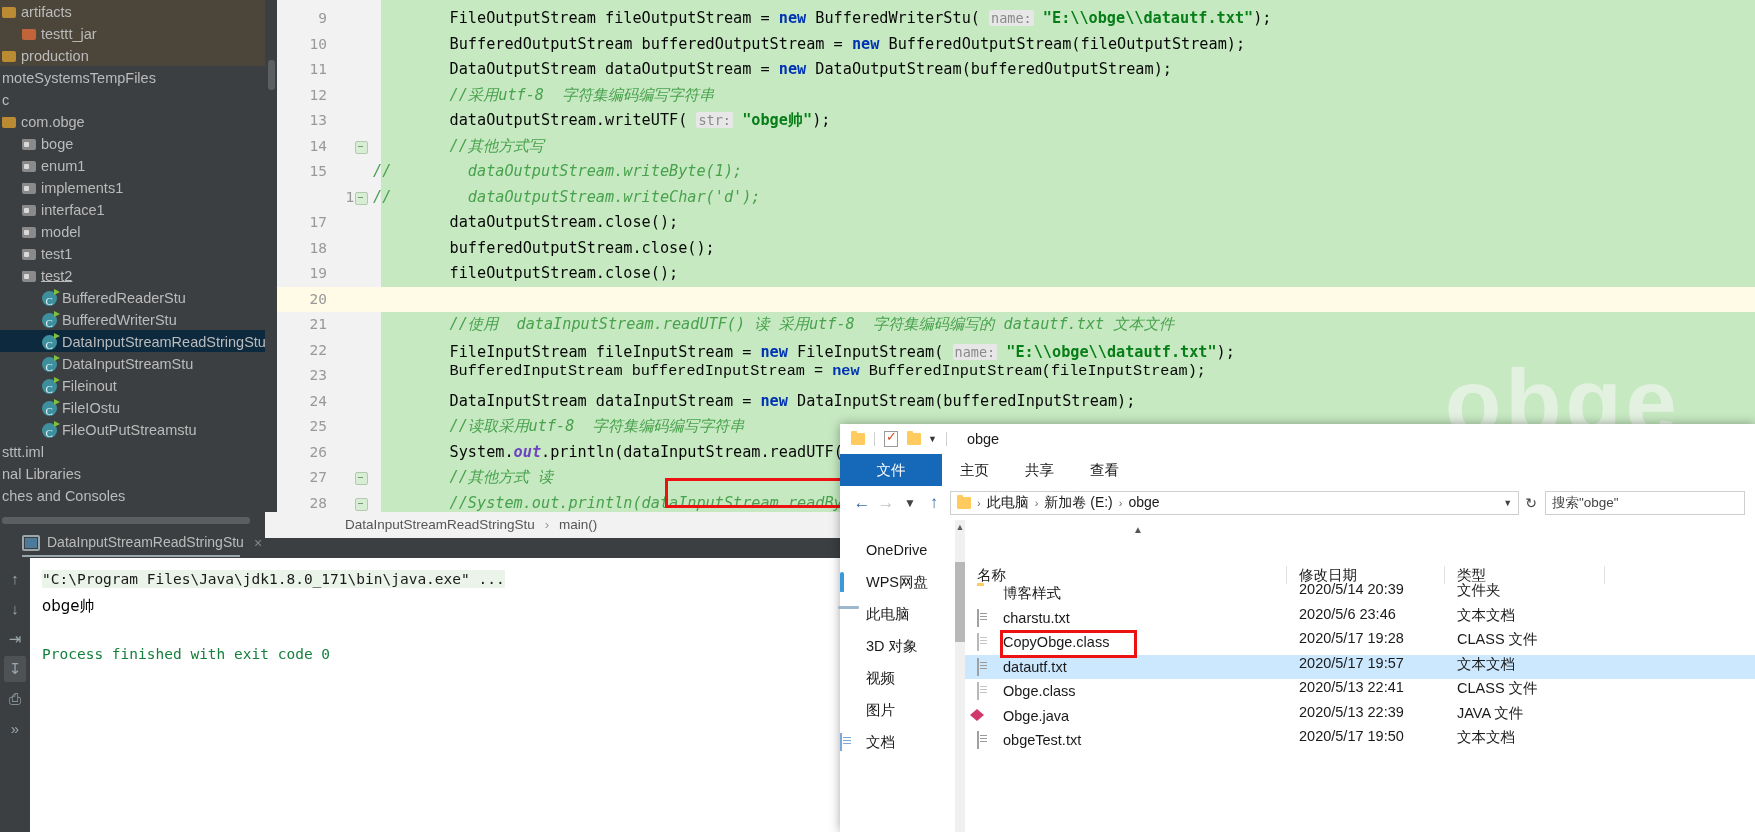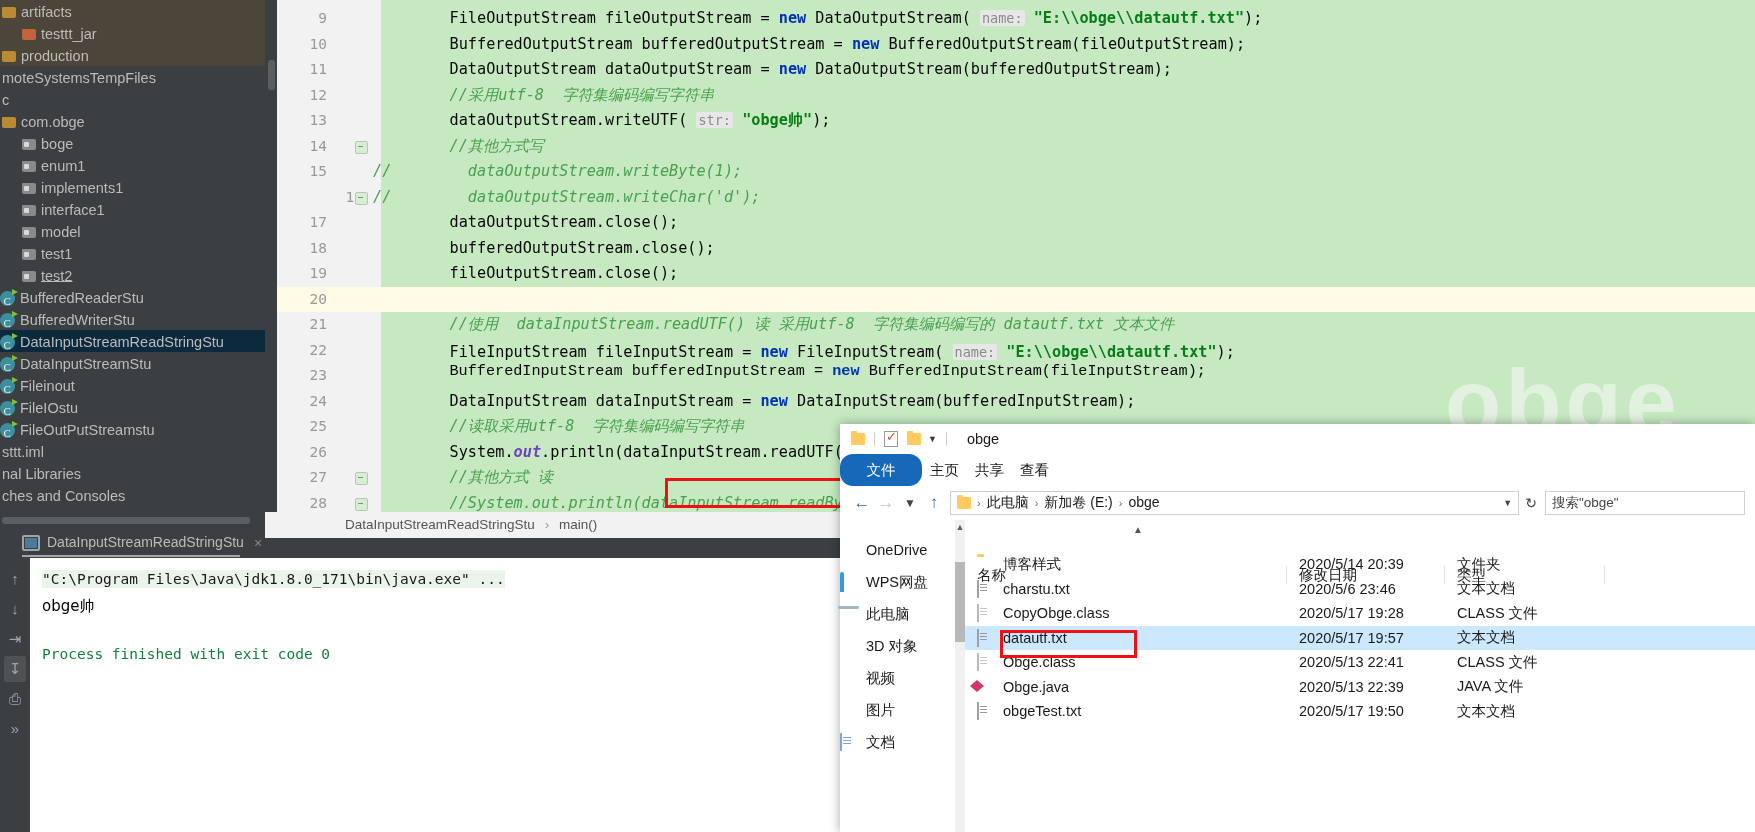--- a/index.html
+++ b/index.html
@@ -25,21 +25,21 @@
   .ic{display:inline-block;vertical-align:middle;margin-right:5px;position:relative;}
   .ic-folder{width:14px;height:11px;background:#8a8a8a;border-radius:1px 2px 2px 2px;}
   .ic-folder:after{content:"";position:absolute;left:2px;top:3px;width:5px;height:5px;background:#d9d9d9;border-radius:1px;}
   .ic-folder-orange{width:14px;height:11px;background:#c1643a;border-radius:1px 2px 2px 2px;}
   .ic-mod{width:14px;height:11px;background:#bb8b33;border-radius:1px 2px 2px 2px;}
   .ic-class{width:15px;height:15px;border-radius:50%;background:#3d8f9d;position:relative;}
   .ic-class:before{content:"C";position:absolute;left:3.5px;top:-1px;font-size:11px;color:#e8f4f5;font-family:"Liberation Serif",serif;}
   .ic-class:after{content:"";position:absolute;right:-3px;top:-2px;width:0;height:0;border-left:6px solid #7ec13c;border-top:3.5px solid transparent;border-bottom:3.5px solid transparent;}
   .ind0{padding-left:2px;}
   .ind1{padding-left:22px;}
-  .ind2{}
+  .ind2{padding-left:42px;}
 
   #sidebar-hscroll{
     position:absolute;left:0;top:516px;width:258px;height:9px;background:#3c3f41;
   }
   #sidebar-hscroll .thumb{position:absolute;left:2px;top:1px;width:248px;height:7px;background:#5c5f61;border-radius:3px;}
 
   
   #console-panel{
     position:absolute;left:0;top:525px;width:840px;height:307px;background:#3c3f41;
   }
@@ -140,22 +140,21 @@
   .qdoc{width:12px;height:14px;border:1px solid #9a9a9a;background:#fff;position:relative;}
   .qdoc:after{content:"\2713";position:absolute;left:1px;top:-3px;font-size:13px;color:#d04a20;}
   .qcaret{font-size:9px;color:#333;margin-left:7px;}
   #exp-title{margin-left:11px;font-size:14.5px;color:#1a1a1a;}
   #exp-ribbon{
     position:absolute;left:0;top:30px;right:0;height:32px;background:#ffffff;
     display:flex;align-items:stretch;
   }
   .rb-tab{
     display:flex;align-items:center;justify-content:center;font-size:14.5px;color:#1a1a1a;
-    padding:0 8px;
-    border-radius:13px;
+    padding:0 18px;
   }
   .rb-tab.file{background:#1668b8;color:#ffffff;min-width:66px;}
   #exp-addrbar{
     position:absolute;left:0;top:62px;right:0;height:34px;background:#ffffff;
     display:flex;align-items:center;padding:0 10px;box-sizing:border-box;
   }
   .nav-btn{width:24px;text-align:center;font-size:17px;color:#3a6ea5;}
   .nav-btn.dim{color:#c0c0c0;}
   .nav-btn.small{font-size:12px;color:#444;}
   #addr-field{
@@ -195,22 +194,22 @@
     position:absolute;left:0;top:0;right:0;height:30px;
     display:flex;align-items:center;font-size:14.5px;color:#1a1a1a;margin-top:40px;
   }
   #list-header .hcell{padding-left:12px;box-sizing:border-box;position:relative;height:100%;display:flex;align-items:center;}
   #list-header .hcell:after{content:"";position:absolute;right:0;top:6px;bottom:6px;width:1px;background:#e2e2e2;}
   .h-name{width:322px;}
   .h-date{width:158px;}
   .h-type{width:160px;}
   #sort-caret{position:absolute;left:168px;top:4px;font-size:10px;color:#555;}
   .file-row{
-    position:absolute;left:0;right:0;height:24.5px;display:flex;align-items:center;
-    font-size:14.5px;color:#1a1a1a;
+    position:absolute;left:0;right:0;height:24.5px;display:flex;
+    font-size:14.5px;color:#1a1a1a;margin-top:29px;
   }
   .file-row.sel{background:#cce8ff;}
   .f-name{width:322px;display:flex;align-items:center;padding-left:12px;box-sizing:border-box;}
   .f-date{width:158px;padding-left:12px;box-sizing:border-box;color:#1a1a1a;}
   .f-type{width:160px;padding-left:12px;box-sizing:border-box;}
   .fic{width:17px;height:16px;margin-right:9px;flex:0 0 17px;position:relative;}
   .fic-folder{width:15px;height:12px;background:#ffcb5e;border-radius:1px;margin-top:2px;position:relative;}
   .fic-folder:before{content:"";position:absolute;left:0;top:-2px;width:7px;height:3px;background:#ffcb5e;border-radius:1px 1px 0 0;}
   .fic-txt{width:12px;height:15px;background:#fff;border:1px solid #a0a0a0;position:relative;}
   .fic-txt:after{content:"";position:absolute;left:2px;top:3px;width:7px;height:1px;background:#9a9a9a;box-shadow:0 3px 0 #9a9a9a,0 6px 0 #9a9a9a;}
@@ -279,21 +278,21 @@
 <div id="editor">
   <div id="editor-leftstrip">
     <div class="sbthumb"></div>
   </div>
   <div id="gutter"></div>
   <div id="gutter-marks"></div>
   <div id="changebar"></div>
   <div id="watermark">obge</div>
   <div id="code-lines">
       <div class="ln" style="top: 6px; position: absolute; height: 25.5px; line-height: 25.5px;">9</div>
-      <div class="codeline" style="top: 6px;"><span class="code"><span class="plain">    FileOutputStream fileOutputStream = </span><span class="k">new</span><span class="plain"> DataOutputStream( </span><span class="param">name:</span><span class="plain"> </span><span class="s">"E:\\obge\\datautf.txt"</span><span class="plain">);</span></span></div>
+      <div class="codeline" style="top: 6px;"><span class="code"><span class="plain">    FileOutputStream fileOutputStream = </span><span class="k">new</span><span class="plain"> BufferedWriterStu( </span><span class="param">name:</span><span class="plain"> </span><span class="s">"E:\\obge\\datautf.txt"</span><span class="plain">);</span></span></div>
       <div class="ln" style="top: 31.5px; position: absolute; height: 25.5px; line-height: 25.5px;">10</div>
       <div class="codeline" style="top: 31.5px;"><span class="code"><span class="plain">    BufferedOutputStream bufferedOutputStream = </span><span class="k">new</span><span class="plain"> BufferedOutputStream(fileOutputStream);</span></span></div>
       <div class="ln" style="top: 57px; position: absolute; height: 25.5px; line-height: 25.5px;">11</div>
       <div class="codeline" style="top: 57px;"><span class="code"><span class="plain">    DataOutputStream dataOutputStream = </span><span class="k">new</span><span class="plain"> DataOutputStream(bufferedOutputStream);</span></span></div>
       <div class="ln" style="top: 82.5px; position: absolute; height: 25.5px; line-height: 25.5px;">12</div>
       <div class="codeline" style="top: 82.5px;"><span class="code"><span class="cm">    //采用utf-8  字符集编码编写字符串</span></span></div>
       <div class="ln" style="top: 108px; position: absolute; height: 25.5px; line-height: 25.5px;">13</div>
       <div class="codeline" style="top: 108px;"><span class="code"><span class="plain">    dataOutputStream.writeUTF( </span><span class="param">str:</span><span class="plain"> </span><span class="s">"obge帅"</span><span class="plain">);</span></span></div>
       <div class="ln" style="top: 133.5px; position: absolute; height: 25.5px; line-height: 25.5px;">14</div>
       <div class="fold" style="top: 140.5px;"></div>

